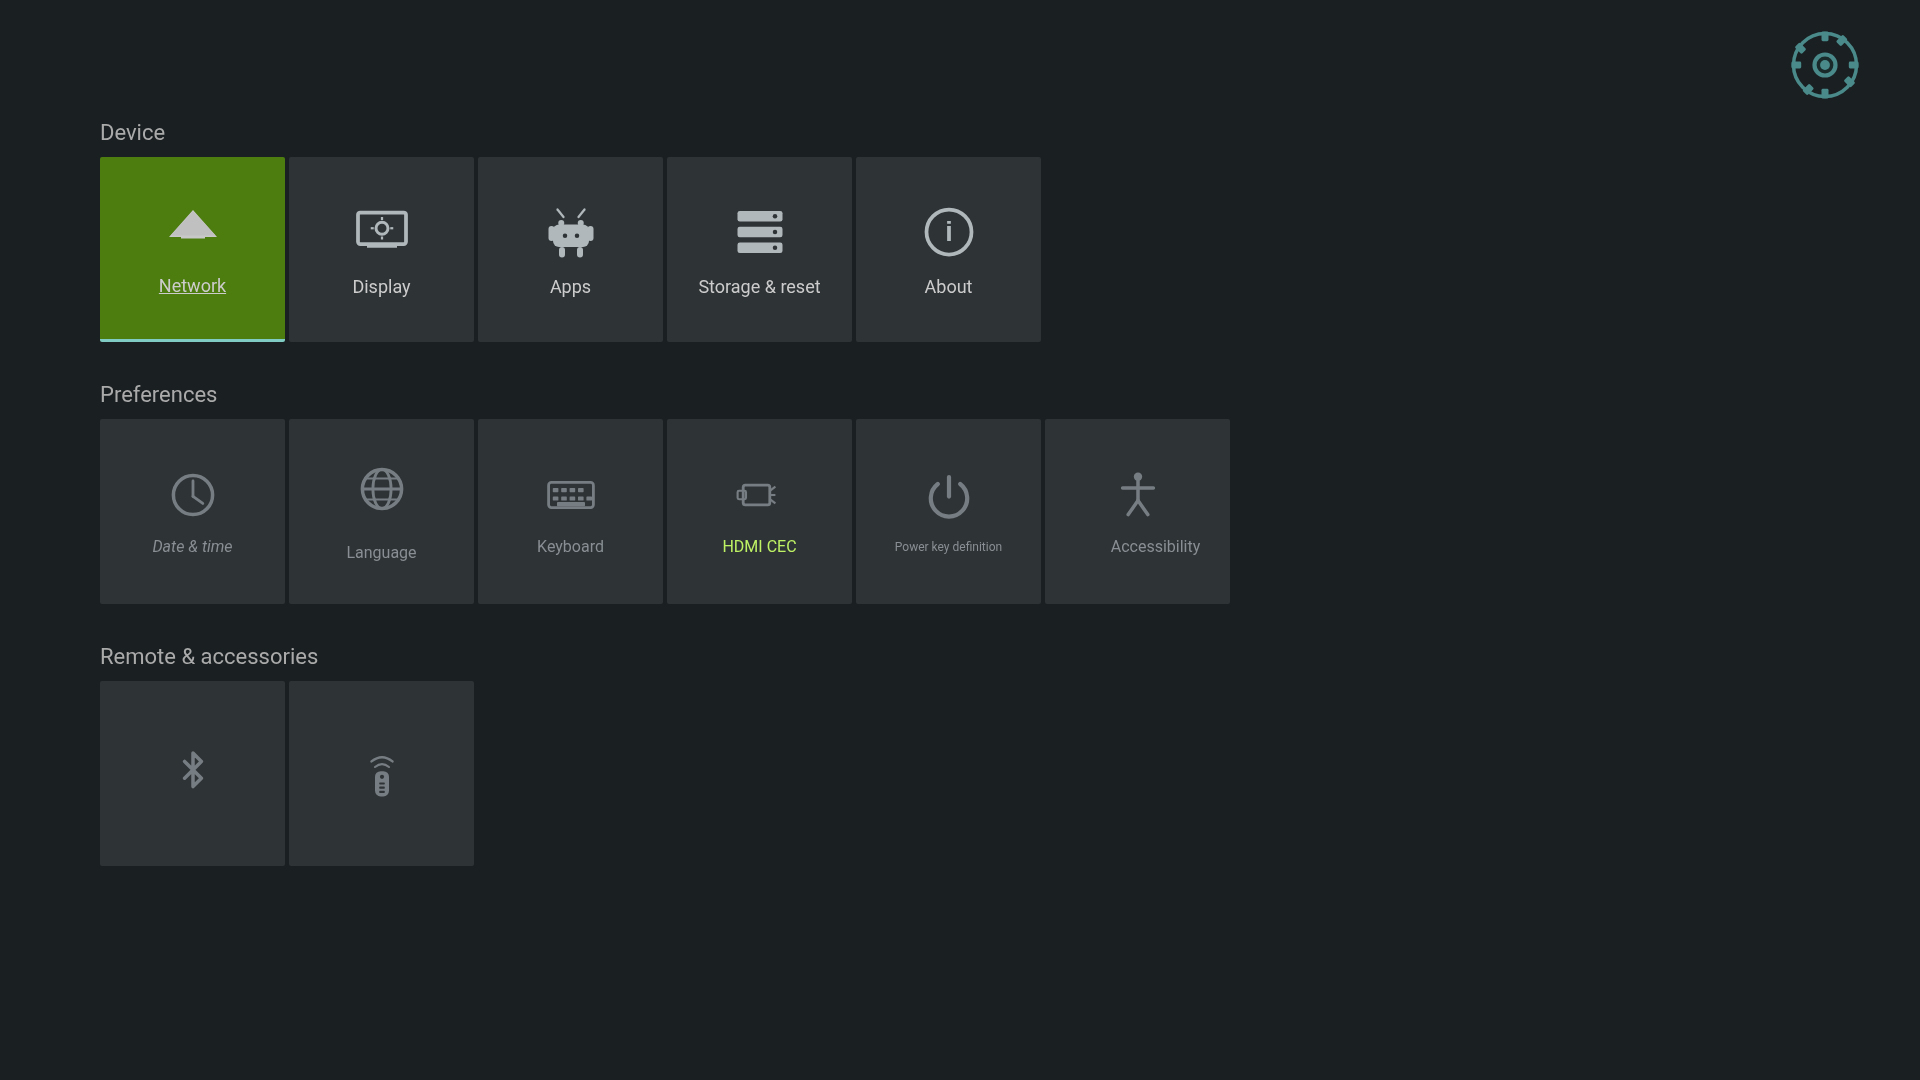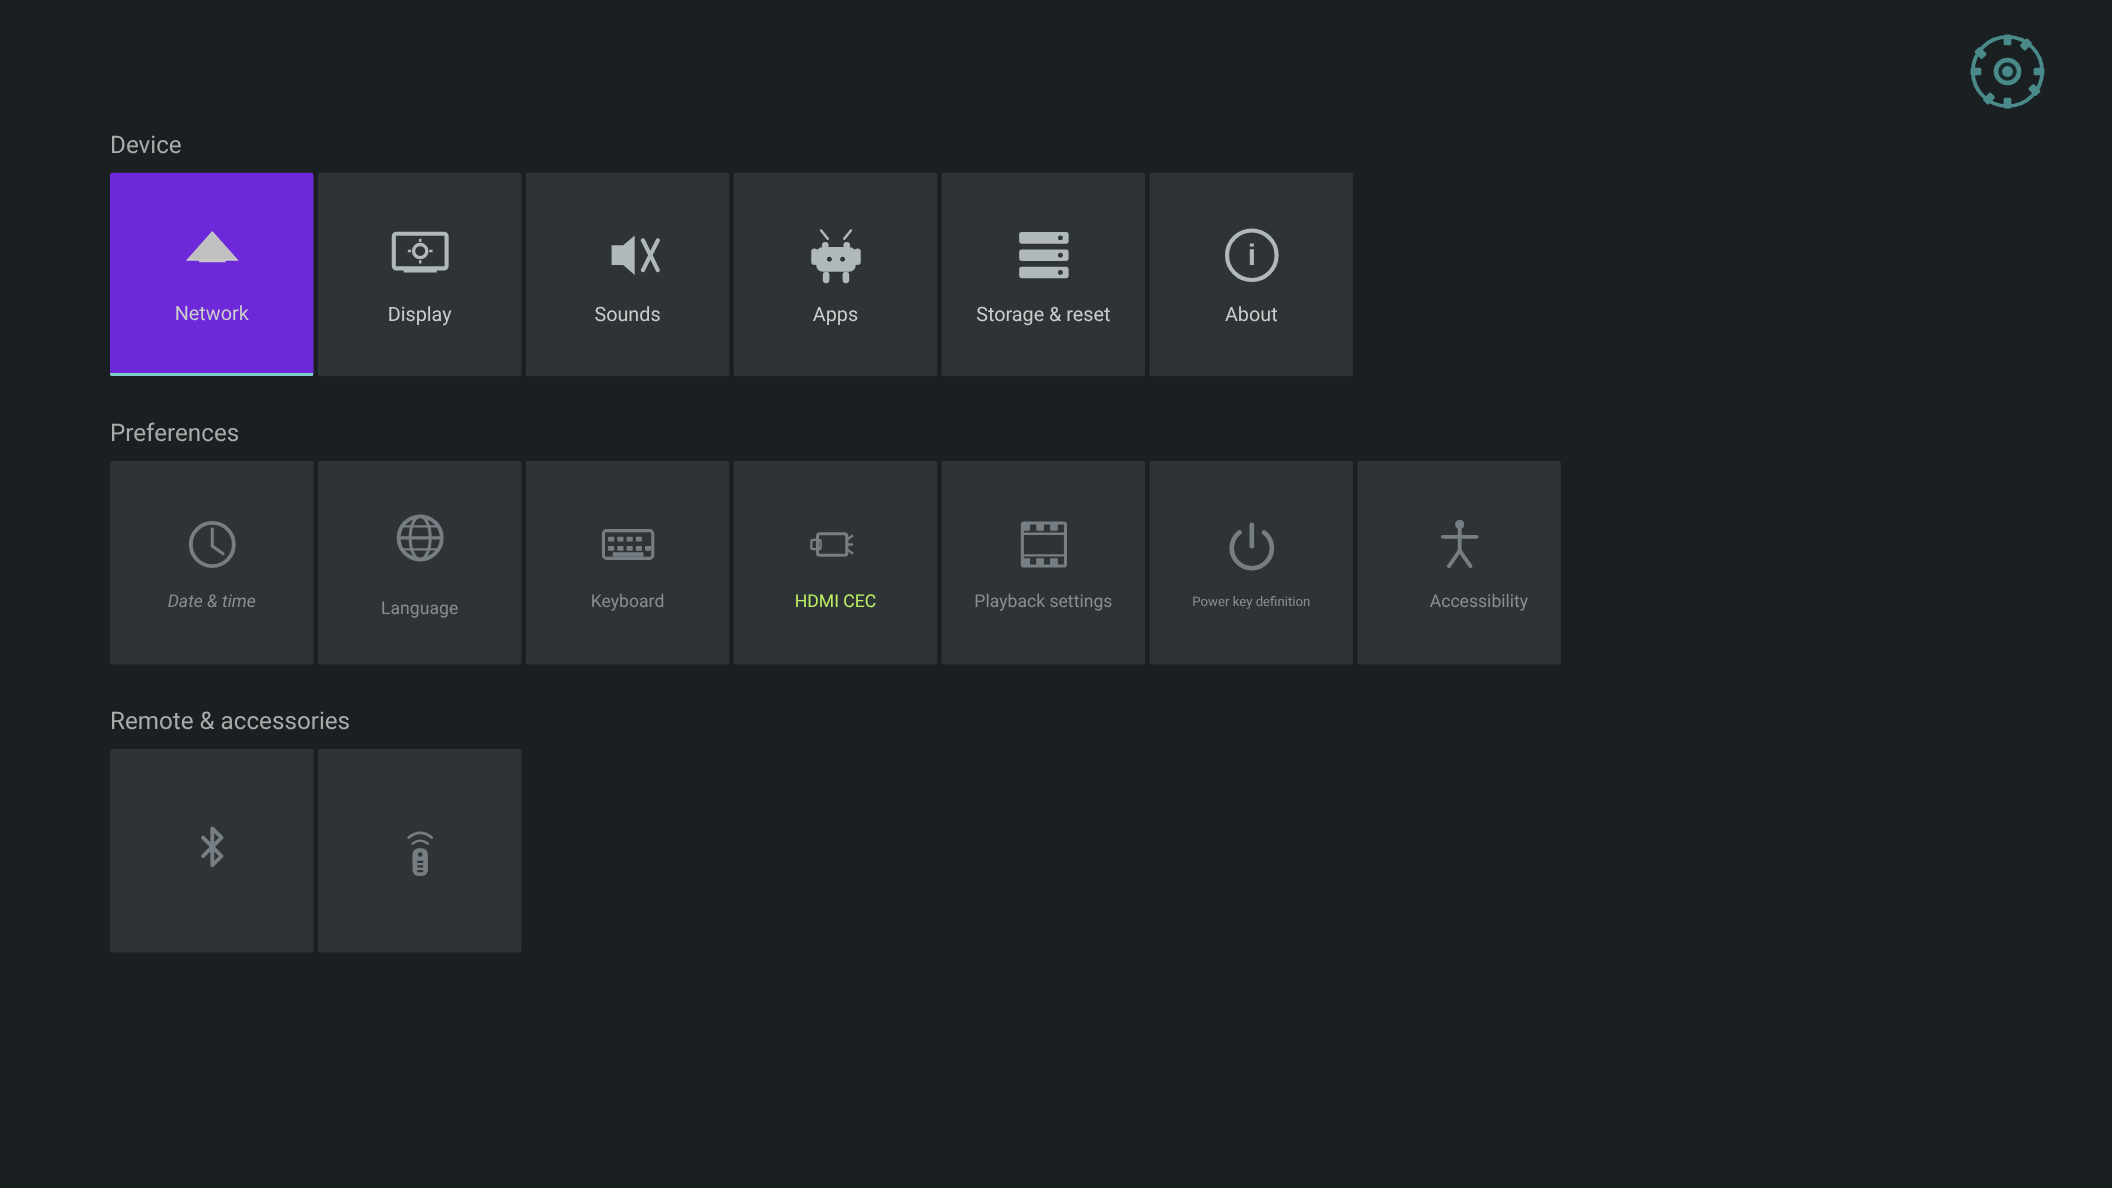--- a/index.html
+++ b/index.html
@@ -51,22 +51,23 @@
       justify-content: center;
       width: 185px;
       height: 185px;
       cursor: pointer;
       border-radius: 2px;
       transition: background-color 0.15s;
       gap: 14px;
     }
 
     .tile.selected {
-      background-color: #6d28d9;
+      background-color: #4d7c0f;
       border-bottom: 3px solid #80cbc4;
+      text-decoration: underline;
     }
 
     .tile-label {
       font-size: 18px;
       color: #cccccc;
       text-align: center;
     }
 
     .tile-icon {
       font-size: 52px;
@@ -139,31 +140,20 @@
             <circle cx="40" cy="35" r="8" fill="none" stroke="#b0b8bc" stroke-width="4"></circle>
             <line x1="40" y1="20" x2="40" y2="24" stroke="#b0b8bc" stroke-width="3"></line>
             <line x1="40" y1="46" x2="40" y2="50" stroke="#b0b8bc" stroke-width="3"></line>
             <line x1="25" y1="35" x2="29" y2="35" stroke="#b0b8bc" stroke-width="3"></line>
             <line x1="51" y1="35" x2="55" y2="35" stroke="#b0b8bc" stroke-width="3"></line>
           </svg>
         </div>
         <div class="tile-label">Display</div>
       </div>
 
-      <div class="tile">
-        <div class="tile-icon">
-          <svg viewBox="0 0 80 80" class="icon">
-
-            <polygon points="20,28 34,28 48,16 48,64 34,52 20,52" fill="#b0b8bc"></polygon>
-            <line x1="58" y1="22" x2="76" y2="58" stroke="#b0b8bc" stroke-width="5" stroke-linecap="round"></line>
-            <line x1="76" y1="22" x2="58" y2="58" stroke="#b0b8bc" stroke-width="5" stroke-linecap="round"></line>
-          </svg>
-        </div>
-        <div class="tile-label">Sounds</div>
-      </div>
 
       <div class="tile">
         <div class="tile-icon">
           <svg viewBox="0 0 80 80" class="icon">
 
             <circle cx="27" cy="28" r="4" fill="#b0b8bc"></circle>
             <circle cx="53" cy="28" r="4" fill="#b0b8bc"></circle>
             <rect x="16" y="30" width="48" height="30" rx="8" fill="#b0b8bc"></rect>
             <rect x="10" y="32" width="8" height="20" rx="4" fill="#b0b8bc"></rect>
             <rect x="62" y="32" width="8" height="20" rx="4" fill="#b0b8bc"></rect>
@@ -261,37 +251,20 @@
             <rect x="16" y="26" width="38" height="28" rx="3" fill="none" stroke="#777e83" stroke-width="4"></rect>
             <rect x="8" y="34" width="12" height="12" rx="2" fill="none" stroke="#777e83" stroke-width="3"></rect>
             <line x1="54" y1="34" x2="62" y2="28" stroke="#777e83" stroke-width="3"></line>
             <line x1="54" y1="40" x2="62" y2="40" stroke="#777e83" stroke-width="3"></line>
             <line x1="54" y1="46" x2="62" y2="52" stroke="#777e83" stroke-width="3"></line>
           </svg>
         </div>
         <div class="tile-label" style="color:#bef264;font-size:16px;">HDMI CEC</div>
       </div>
 
-      <div class="tile">
-        <div class="tile-icon">
-          <svg viewBox="0 0 80 80" class="icon-sm">
-
-            <rect x="12" y="12" width="56" height="56" rx="2" fill="none" stroke="#777e83" stroke-width="4"></rect>
-            <rect x="12" y="12" width="10" height="10" rx="1" fill="#777e83"></rect>
-            <rect x="30" y="12" width="10" height="10" rx="1" fill="#777e83"></rect>
-            <rect x="48" y="12" width="10" height="10" rx="1" fill="#777e83"></rect>
-            <rect x="12" y="58" width="10" height="10" rx="1" fill="#777e83"></rect>
-            <rect x="30" y="58" width="10" height="10" rx="1" fill="#777e83"></rect>
-            <rect x="48" y="58" width="10" height="10" rx="1" fill="#777e83"></rect>
-            <line x1="12" y1="26" x2="68" y2="26" stroke="#777e83" stroke-width="3"></line>
-            <line x1="12" y1="54" x2="68" y2="54" stroke="#777e83" stroke-width="3"></line>
-          </svg>
-        </div>
-        <div class="tile-label" style="color:#888e93;font-size:16px;">Playback settings</div>
-      </div>
 
       <div class="tile">
         <div class="tile-icon">
           <svg viewBox="0 0 80 80" class="icon-sm">
             <path d="M40 10 L40 38" stroke="#777e83" stroke-width="6" stroke-linecap="round" fill="none"></path>
             <path d="M24 20 A26 26 0 1 0 56 20" stroke="#777e83" stroke-width="6" stroke-linecap="round" fill="none"></path>
           </svg>
         </div>
         <div class="tile-label" style="color:#888e93;font-size:12px;">Power key definition</div>
       </div>

